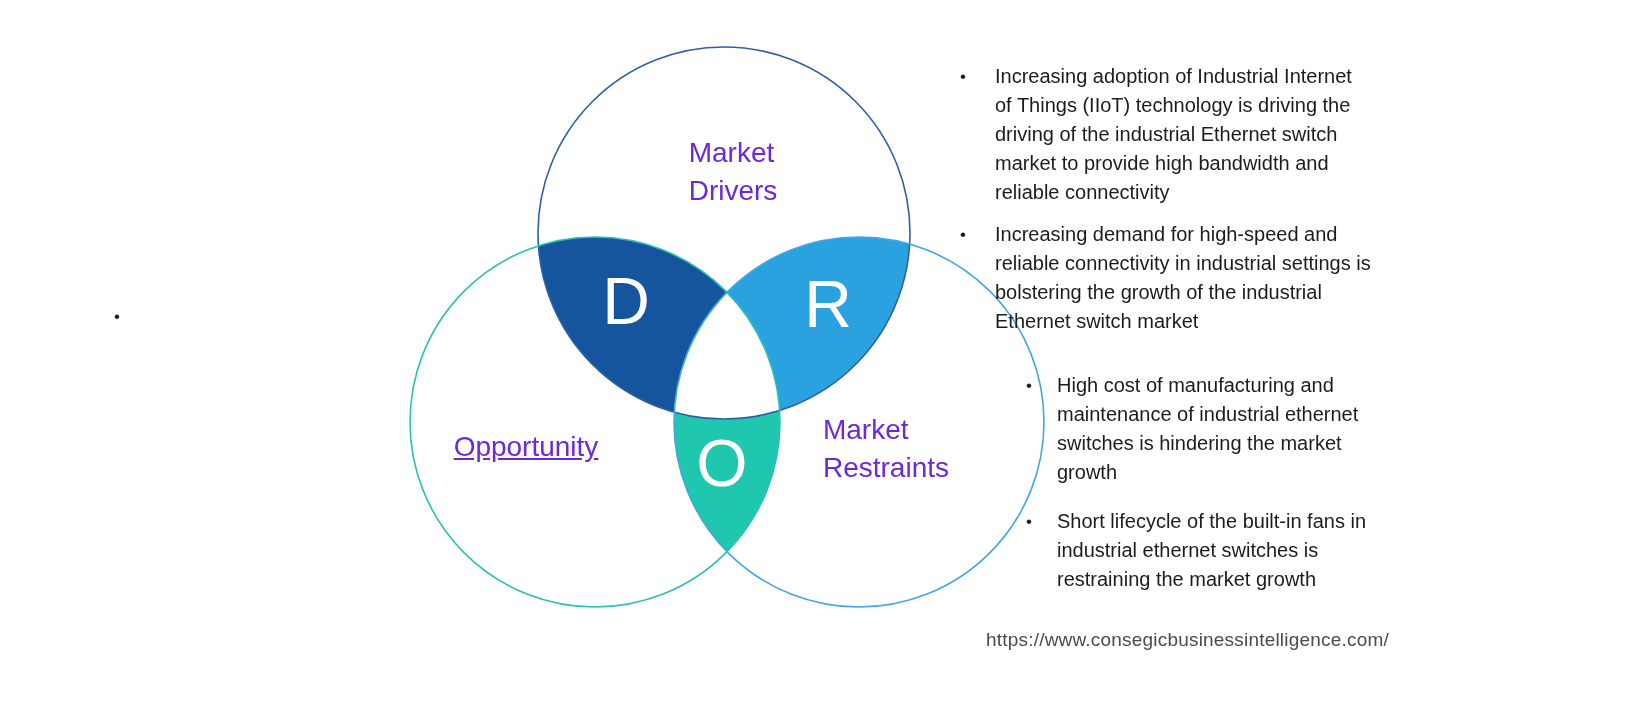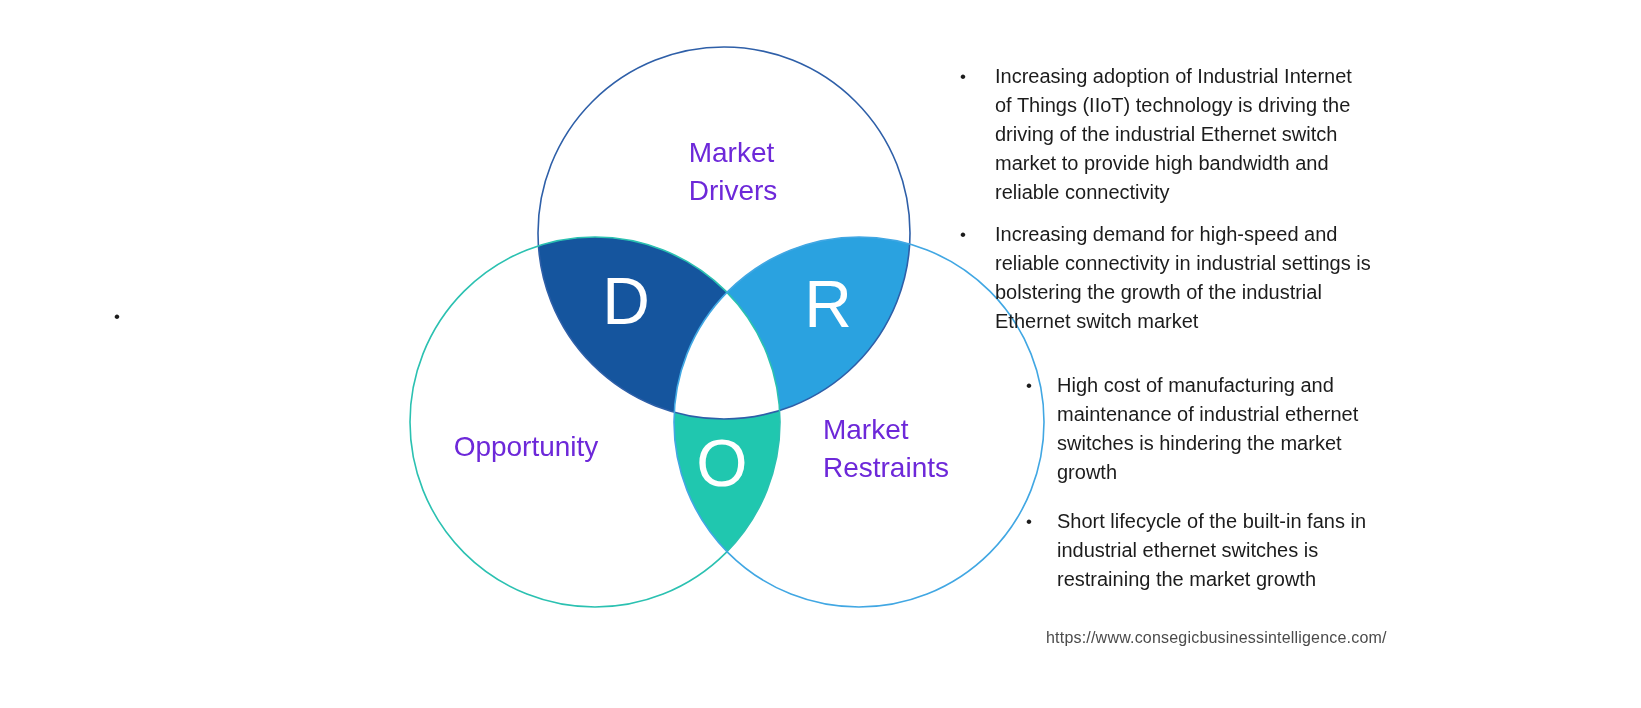--- a/index.html
+++ b/index.html
@@ -45,23 +45,23 @@
     color: #1c1c1c;
   }
   .note .note-text { white-space: pre-line; }
 
   .dot-w35 { width: 35px; }
   .dot-w33 { width: 33px; }
   .dot-w31 { width: 31px; }
 
   .footer-url {
     position: absolute;
-    left: 1046px;
+    left: 986px;
     top: 629px;
-    font-size: 16px;
+    font-size: 19px;
     color: #4b4b4b;
     letter-spacing: 0.2px;
   }
 </style>
 </head>
 <body>
 
 <div class="canvas">
 
   <svg class="venn-svg" viewBox="0 0 1641 708">
@@ -95,21 +95,21 @@
       </g>
     </g>
 
     <circle cx="724" cy="233" r="186" fill="none" stroke-width="1.6" stroke="#2E5FA8"></circle>
     <circle cx="595" cy="422" r="185" fill="none" stroke-width="1.6" stroke="#2BC1B1"></circle>
     <circle cx="859" cy="422" r="185" fill="none" stroke-width="1.6" stroke="#41A7E3"></circle>
   </svg>
 
   <div class="venn-label" style="left:733px; top:172px;">Market
 Drivers</div>
-  <div class="venn-label" style="left:526px; top:447px;">Opportunity</div>
+  <div class="venn-label" style="left:526px; top:447px;text-decoration:underline;">Opportunity</div>
   <div class="venn-label" style="left:886px; top:449px;">Market
 Restraints</div>
 
   <div class="venn-letter" style="left:626px; top:301px;">D</div>
   <div class="venn-letter" style="left:828px; top:304px;">R</div>
   <div class="venn-letter" style="left:722px; top:463px;">O</div>
 
   <div class="note" style="left:114px; top:302px;">
     <span class="dot dot-w33">•</span>
   </div>

